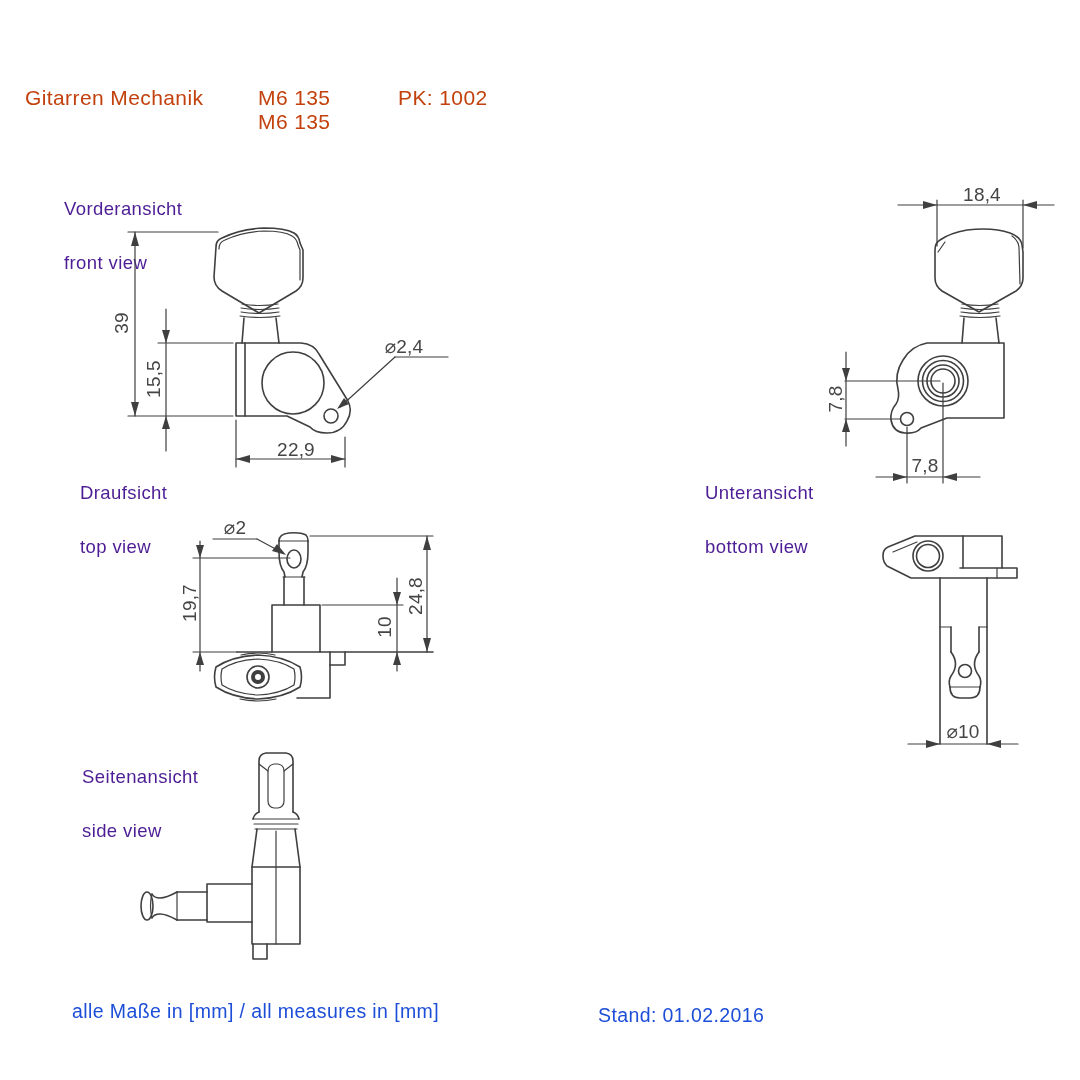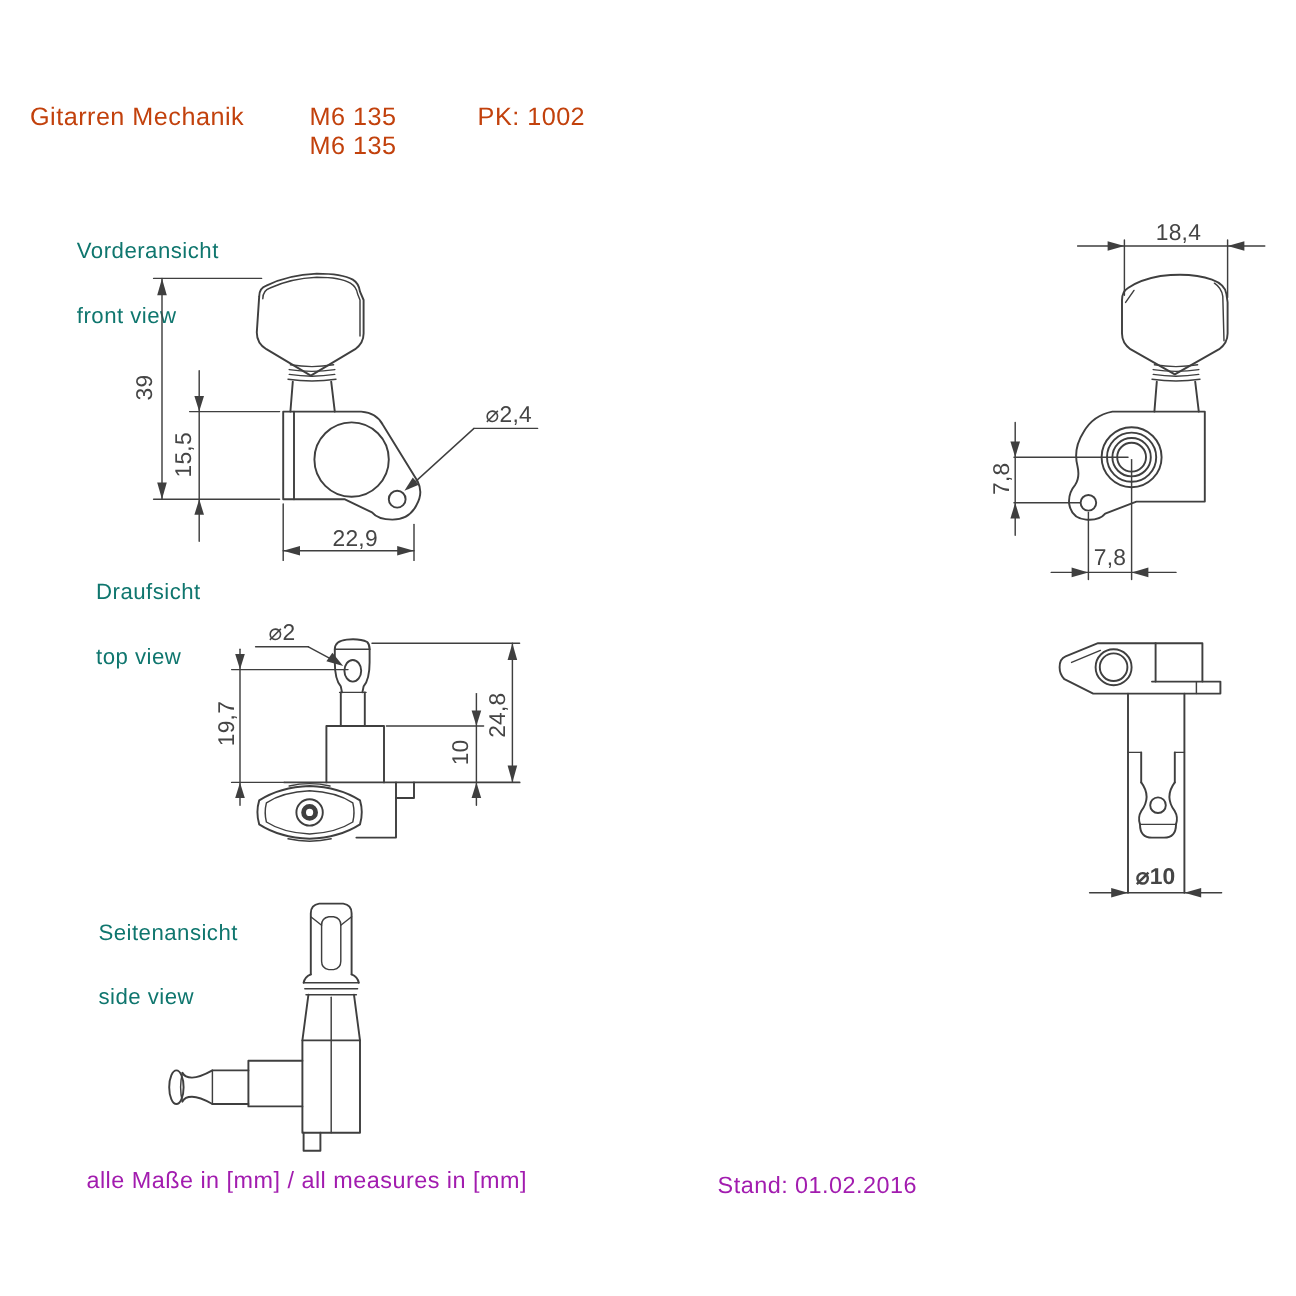--- a/index.html
+++ b/index.html
@@ -1,24 +1,24 @@
 <!DOCTYPE html>
 <html><head>
 <meta charset="utf-8">
 <style>
   html,body{margin:0;padding:0;background:#ffffff;}
   .canvas{position:relative;width:1080px;height:1080px;background:#ffffff;overflow:hidden;
           font-family:"Liberation Sans", sans-serif;color:#474747;}
   .txt{position:absolute;white-space:pre;letter-spacing:.4px;}
   .hdr{font-size:21px;color:#c2410c;}
-  .lbl{font-size:18.5px;line-height:18px;color:#0f766e;}
+  .lbl{font-size:18.5px;line-height:18px;color:#4c1d95;}
   .dim{font-size:19px;color:#454545;width:64px;height:22px;display:flex;
        align-items:center;justify-content:center;letter-spacing:.2px;}
   .vdim{transform:rotate(-90deg);}
-  .ftr{font-size:19.5px;color:#a21caf;}
+  .ftr{font-size:19.5px;color:#1d4ed8;margin-top:27px;}
   svg.art{position:absolute;left:0;top:0;}
   svg.art path, svg.art circle, svg.art ellipse, svg.art line{
      fill:none;stroke:#3f3f3f;stroke-width:1.6;stroke-linecap:round;stroke-linejoin:round;}
   svg.art polygon{fill:#3f3f3f;stroke:none;}
   svg.art .thin{stroke-width:1.2;}
   svg.art .bold{stroke-width:4;}
 </style>
 </head>
 <body>
 
@@ -29,20 +29,24 @@
   <span class="txt hdr" style="left:398px;top:86px;">PK: 1002</span>
   <span class="txt hdr" style="left:258px;top:110px;">M6 135</span>
 
   <div class="txt lbl" style="left:64px;top:164px;">
     <div>Vorderansicht</div>
     <div>front view</div>
   </div>
   <div class="txt lbl" style="left:80px;top:448px;">
     <div>Draufsicht</div>
     <div>top view</div>
+  </div>
+  <div class="txt lbl" style="left:705px;top:448px;">
+    <div>Unteransicht</div>
+    <div>bottom view</div>
   </div>
   <div class="txt lbl" style="left:82px;top:732px;">
     <div>Seitenansicht</div>
     <div>side view</div>
   </div>
 
   <svg class="art" width="1080" height="1080" viewBox="0 0 1080 1080">
 
     <g>
 
@@ -219,29 +223,29 @@
       <path d="M177,892 C168,897 164,898 160,898 Q154,898 152,894"></path>
       <path d="M177,920 C168,915 164,914 160,914 Q154,914 152,918"></path>
       <ellipse cx="147" cy="906" rx="6" ry="14"></ellipse>
       <path class="thin" d="M152,894 Q149,906 152,918"></path>
     </g>
   </svg>
 
   <span class="txt dim vdim" style="left:90px;top:312px;">39</span>
   <span class="txt dim vdim" style="left:122px;top:368px;">15,5</span>
   <span class="txt dim" style="left:264px;top:439px;">22,9</span>
-  <span class="txt dim" style="left:392px;top:335px;">⌀2,4</span>
+  <span class="txt dim" style="left:372px;top:335px;">⌀2,4</span>
 
   <span class="txt dim" style="left:950px;top:184px;text-align:right;">18,4</span>
   <span class="txt dim vdim" style="left:804px;top:388px;">7,8</span>
   <span class="txt dim" style="left:893px;top:455px;">7,8</span>
 
   <span class="txt dim" style="left:203px;top:516px;">⌀2</span>
   <span class="txt dim vdim" style="left:158px;top:592px;">19,7</span>
   <span class="txt dim vdim" style="left:384px;top:585px;">24,8</span>
   <span class="txt dim vdim" style="left:353px;top:616px;">10</span>
 
-  <span class="txt dim" style="left:931px;top:720px;font-weight:bold;">⌀10</span>
+  <span class="txt dim" style="left:931px;top:720px;">⌀10</span>
 
   <span class="txt ftr" style="left:72px;top:973px;">alle Maße in [mm] / all measures in [mm]</span>
   <span class="txt ftr" style="left:598px;top:977px;">Stand: 01.02.2016</span>
 
 </div>
 
 </body></html>

